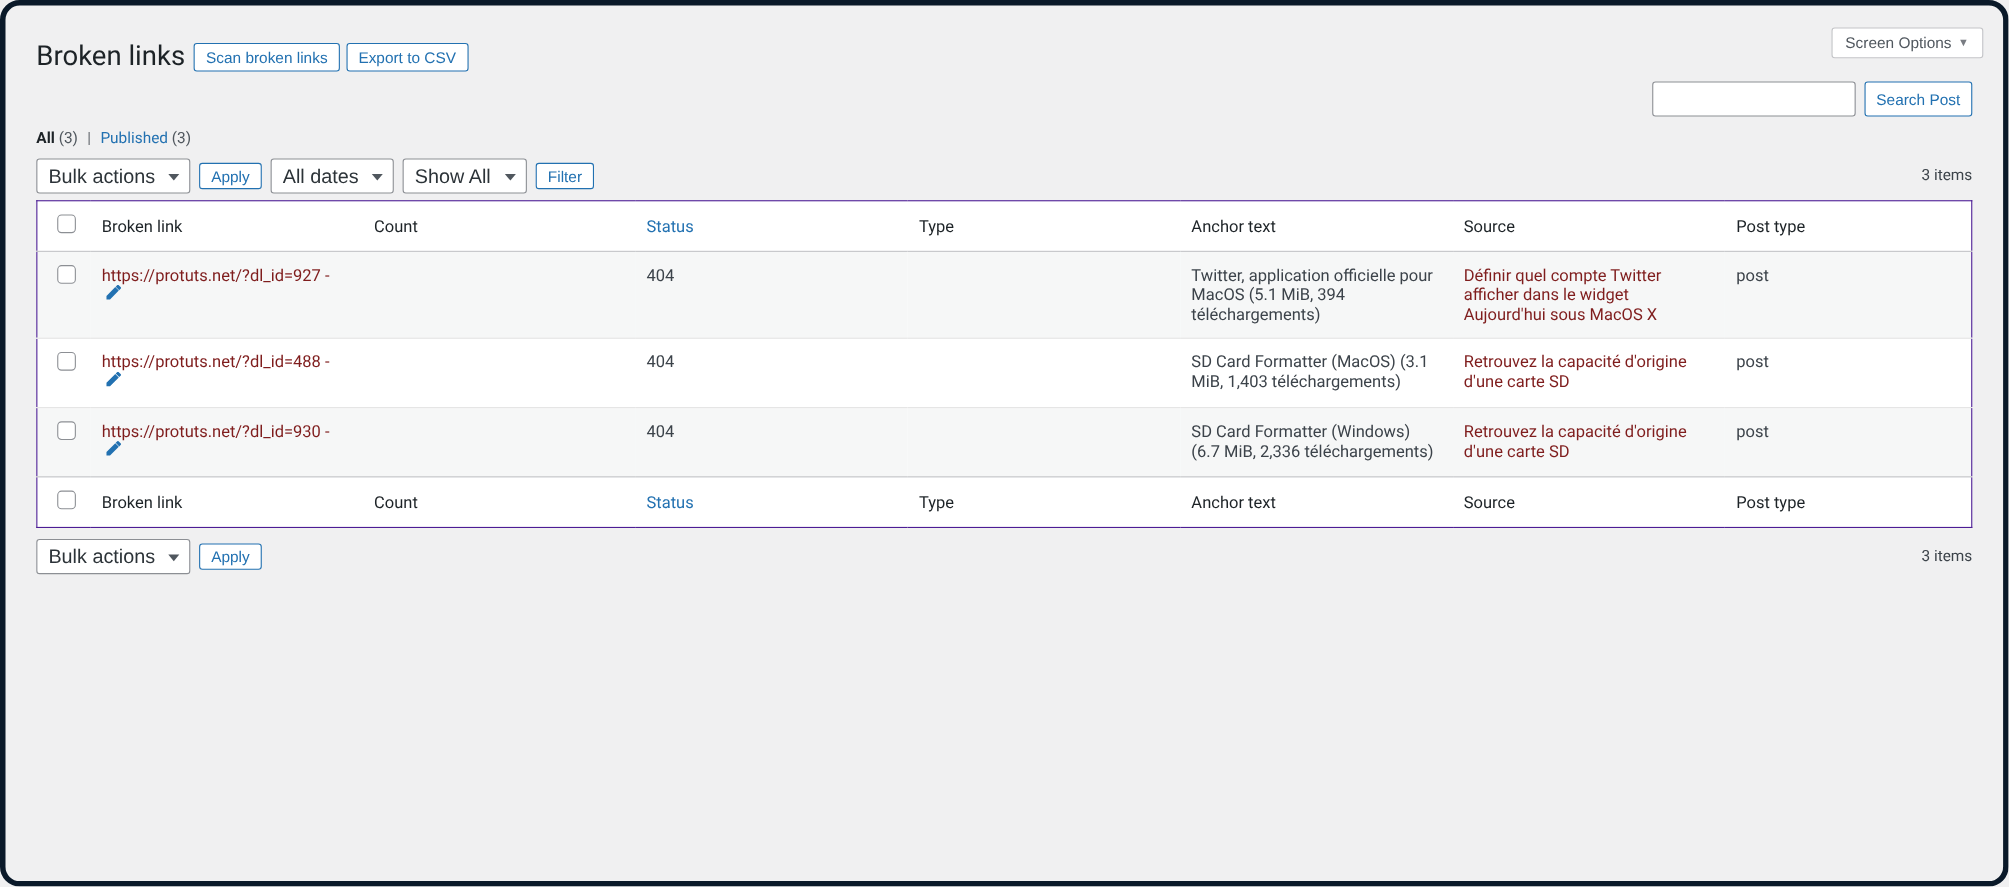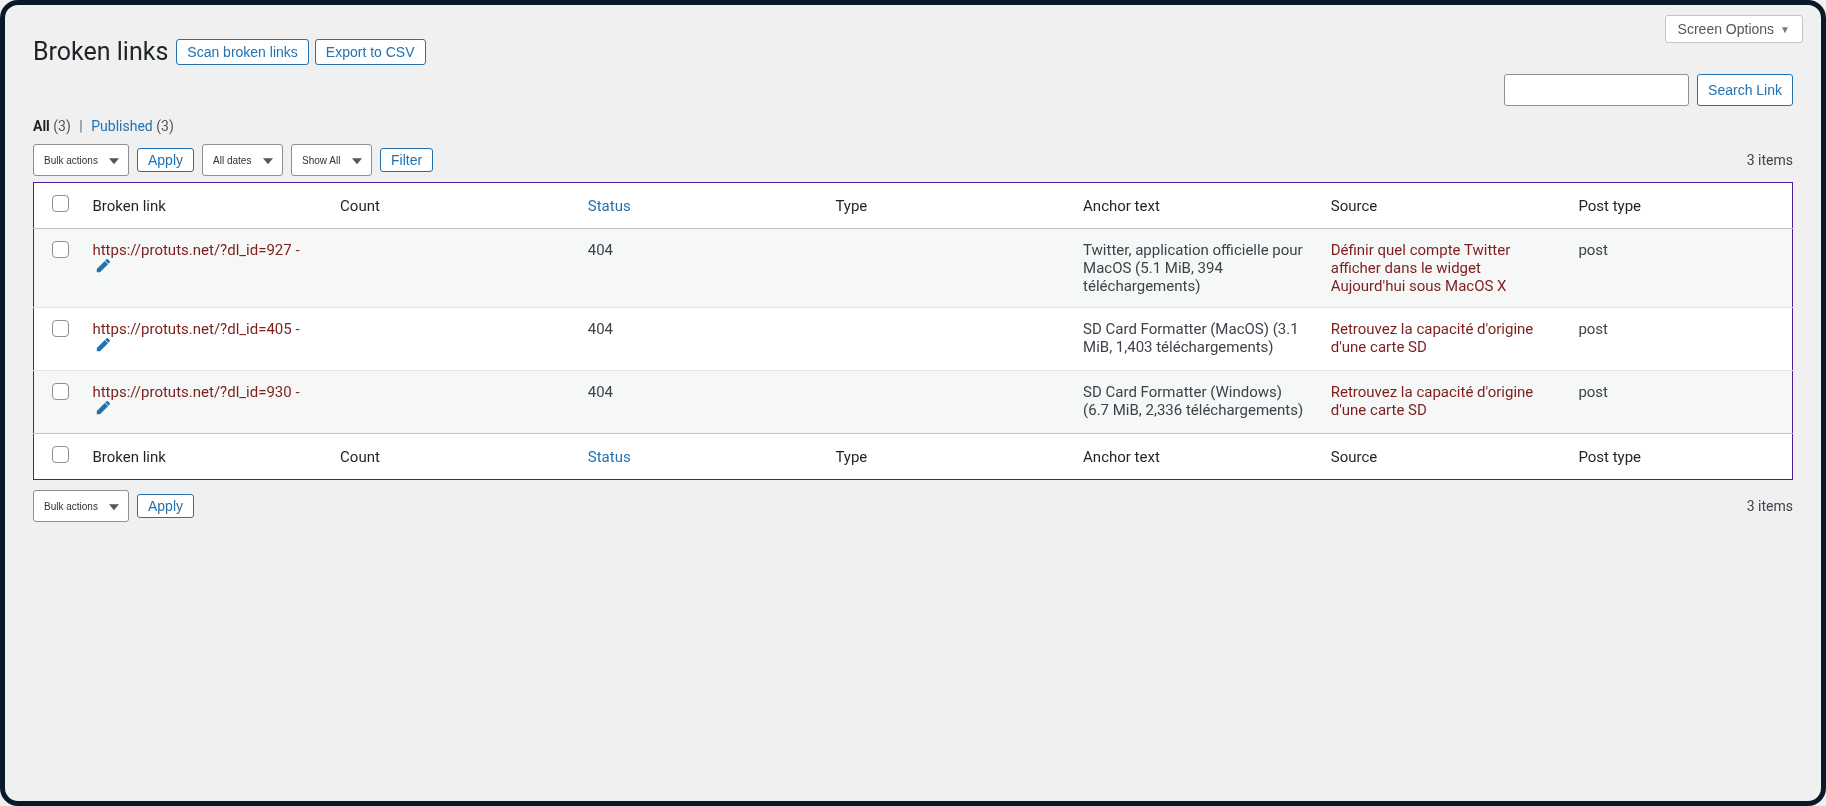--- a/index.html
+++ b/index.html
@@ -16,21 +16,21 @@
       min-height: 806px;
       background: #f0f0f1;
       position: relative;
       overflow: hidden;
     }
     .content {
       padding: 12px 28px 28px 28px;
     }
     .screen-options {
       position: absolute;
-      top: 10px;
+      top: 20px;
       right: 18px;
       background: #fff;
       border: 1px solid #c3c4c7;
       border-radius: 3px;
       padding: 5px 12px;
       font-size: 14px;
       color: #50575e;
       cursor: pointer;
       display: flex;
       align-items: center;
@@ -85,21 +85,21 @@
       position: relative;
       display: inline-block;
     }
     select {
       appearance: none;
       -webkit-appearance: none;
       background: #fff;
       border: 1px solid #8c8f94;
       border-radius: 3px;
       padding: 5px 30px 5px 10px;
-      font-size: 10px;
+      font-size: 18px;
       color: #2c3338;
       cursor: pointer;
       min-height: 32px;
     }
     .selectbox::after {
       content: "";
       position: absolute;
       right: 10px;
       top: 50%;
       transform: translateY(-30%);
@@ -195,21 +195,21 @@
 
   <div class="content">
     <div class="heading-row">
       <h1>Broken links</h1>
       <button class="btn-outline">Scan broken links</button>
       <button class="btn-outline">Export to CSV</button>
     </div>
 
     <div class="search-row">
       <input type="text" class="search-input" placeholder="" style="">
-      <button class="btn-outline small">Search Link</button>
+      <button class="btn-outline small">Search Post</button>
     </div>
 
     <div class="subsubsub">
       <strong>All</strong>
       <span class="count">(3)</span>
       <span class="sep">|</span>
       <a href="#"><span>Published</span></a>
       <span class="count">(3)</span>
     </div>
 
@@ -260,21 +260,21 @@
                 </svg></span></td>
             <td></td>
             <td>404</td>
             <td></td>
             <td>Twitter, application officielle pour MacOS (5.1 MiB, 394 téléchargements)</td>
             <td><a href="#" class="link">Définir quel compte Twitter afficher dans le widget Aujourd'hui sous MacOS X</a></td>
             <td>post</td>
           </tr>
           <tr>
             <td class="check-col"><input type="checkbox" style=""></td>
-            <td><a href="#" class="link">https://protuts.net/?dl_id=405 -</a> <span class="edit-icon"><svg viewBox="0 0 20 20" fill="#2271b1">
+            <td><a href="#" class="link">https://protuts.net/?dl_id=488 -</a> <span class="edit-icon"><svg viewBox="0 0 20 20" fill="#2271b1">
                   <path d="M13.5 2.5l4 4-10 10H3.5v-4l10-10zm2.3-2.3a1 1 0 0 1 1.4 0l2.6 2.6a1 1 0 0 1 0 1.4l-1.8 1.8-4-4 1.8-1.8z"></path>
                 </svg></span></td>
             <td></td>
             <td>404</td>
             <td></td>
             <td>SD Card Formatter (MacOS) (3.1 MiB, 1,403 téléchargements)</td>
             <td><a href="#" class="link">Retrouvez la capacité d'origine d'une carte SD</a></td>
             <td>post</td>
           </tr>
           <tr>

